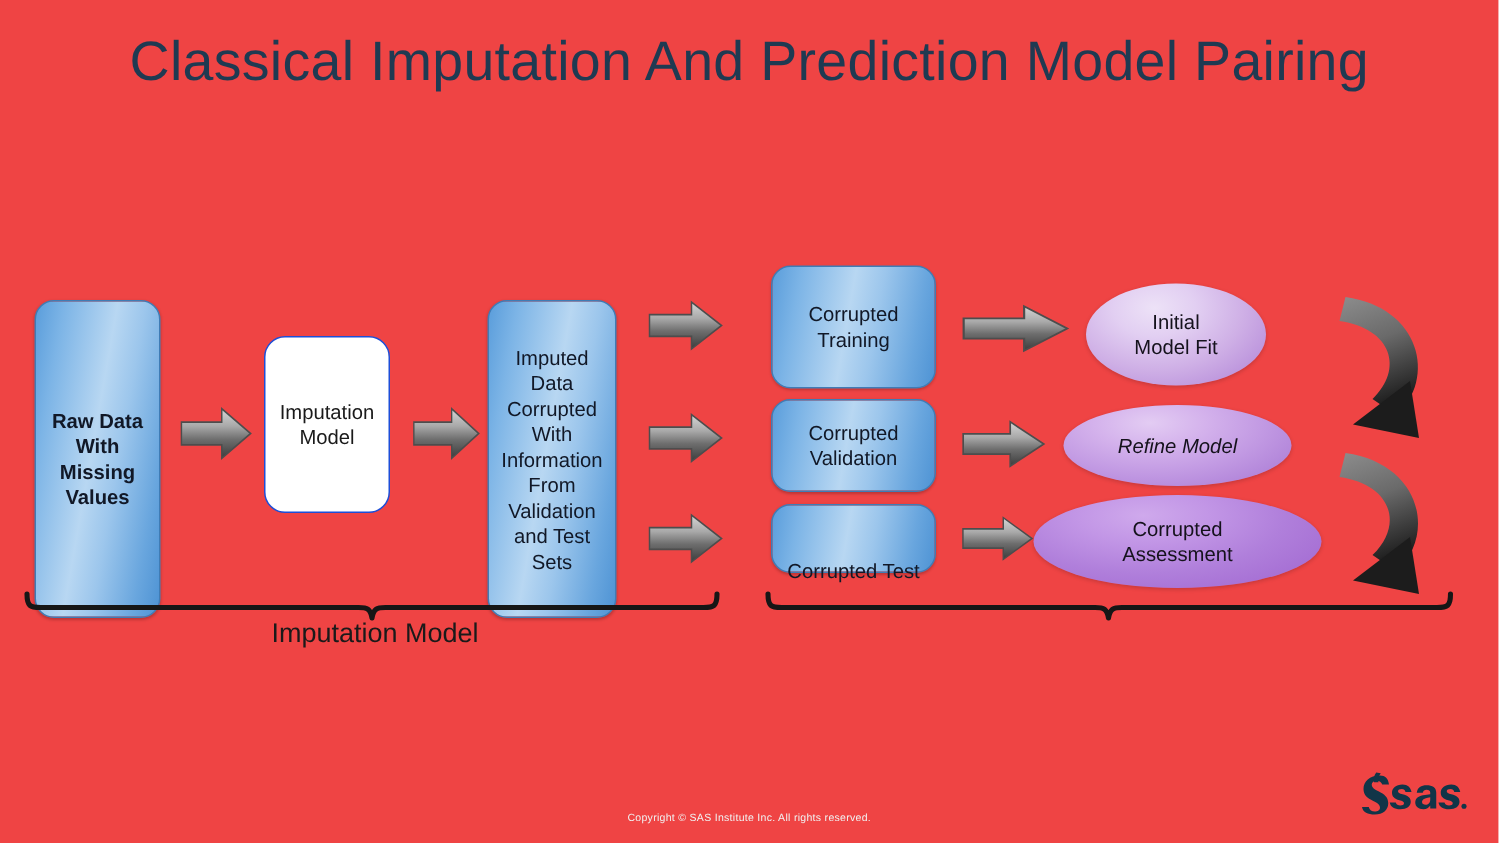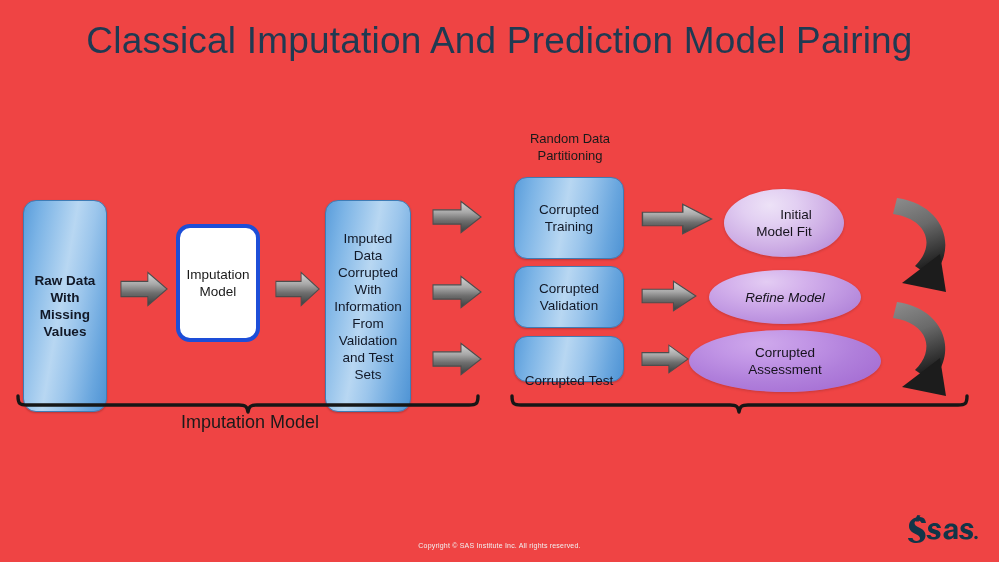--- a/index.html
+++ b/index.html
@@ -56,21 +56,21 @@
     color: #111827;
     font-size: 13.5px;
     line-height: 17px;
     box-shadow: 0 1px 2px rgba(0,0,0,0.22);
   }
   .bluebox.tall { font-size: 13.5px; margin-top: 28px; }
 
   
   .whitebox {
     border-radius: 14px;
-    border: 4px solid #1d4ed8;
+    border: 1px solid #1d4ed8;
     background: #ffffff;
     color: #1a1a1a;
     font-size: 13.5px;
     line-height: 17px;
   }
 
   
   .ellipse {
     border-radius: 50%;
     color: #15121c;
@@ -133,24 +133,20 @@
     width: 74px; height: 32px;
   }
 </style>
 </head>
 <body>
 
 <div class="slide">
 
   <div class="title">Classical Imputation And Prediction Model Pairing</div>
 
-  <div class="caption" style="left:500px; top:130px; width:140px;">
-    <div>Random Data</div>
-    <div>Partitioning</div>
-  </div>
 
   <div class="caption" style="left:712px; top:130px; width:150px;">
   </div>
 
   <div class="node bluebox tall" style="left:23px; top:172px; width:84px; height:212px;">
     <span style="white-space:pre-line;font-weight:bold;">Raw Data
 With
 Missing
 Values</span>
   </div>
@@ -179,21 +175,21 @@
 
   <div class="node bluebox" style="left:514px; top:266px; width:110px; height:62px;">
     <span style="white-space:pre-line;">Corrupted
 Validation</span>
   </div>
 
   <div class="node bluebox" style="left:514px; top:336px; width:110px; height:46px;">
     <span style="white-space:pre-line;margin-top:42px;">Corrupted Test</span>
   </div>
 
-  <div class="node ellipse e1" style="left:724px; top:189px; width:120px; height:68px;text-align:right;">
+  <div class="node ellipse e1" style="left:724px; top:189px; width:120px; height:68px;">
     <span style="white-space:pre-line;">Initial
 Model Fit</span>
   </div>
 
   <div class="node ellipse e2" style="left:709px; top:270px; width:152px; height:54px;">
     <span style="white-space:pre-line;font-style:italic;">Refine Model</span>
   </div>
 
   <div class="node ellipse e3" style="left:689px; top:330px; width:192px; height:62px;">
     <span style="white-space:pre-line;">Corrupted

